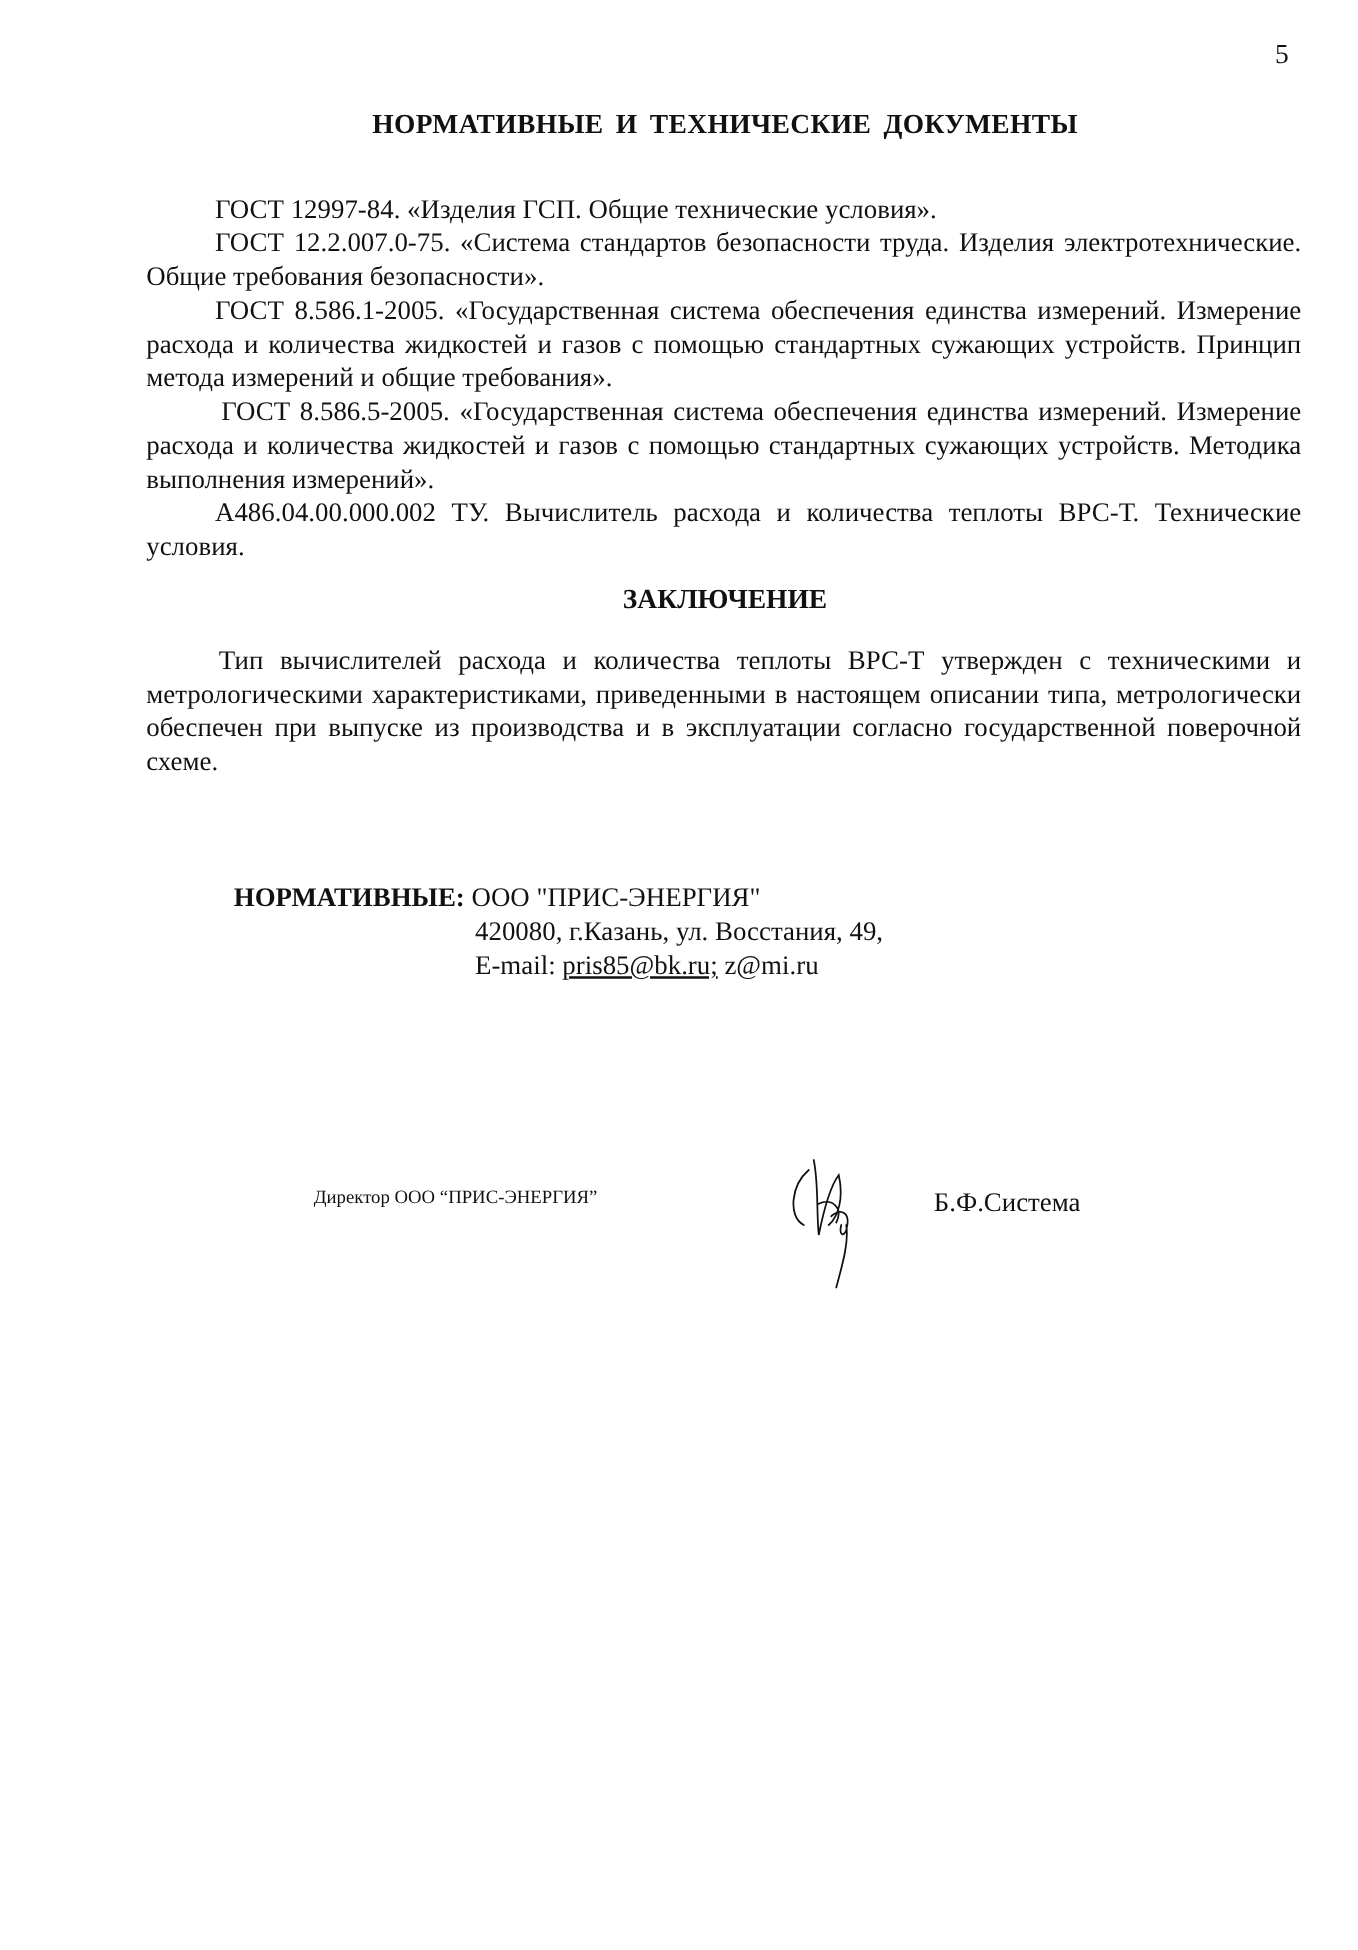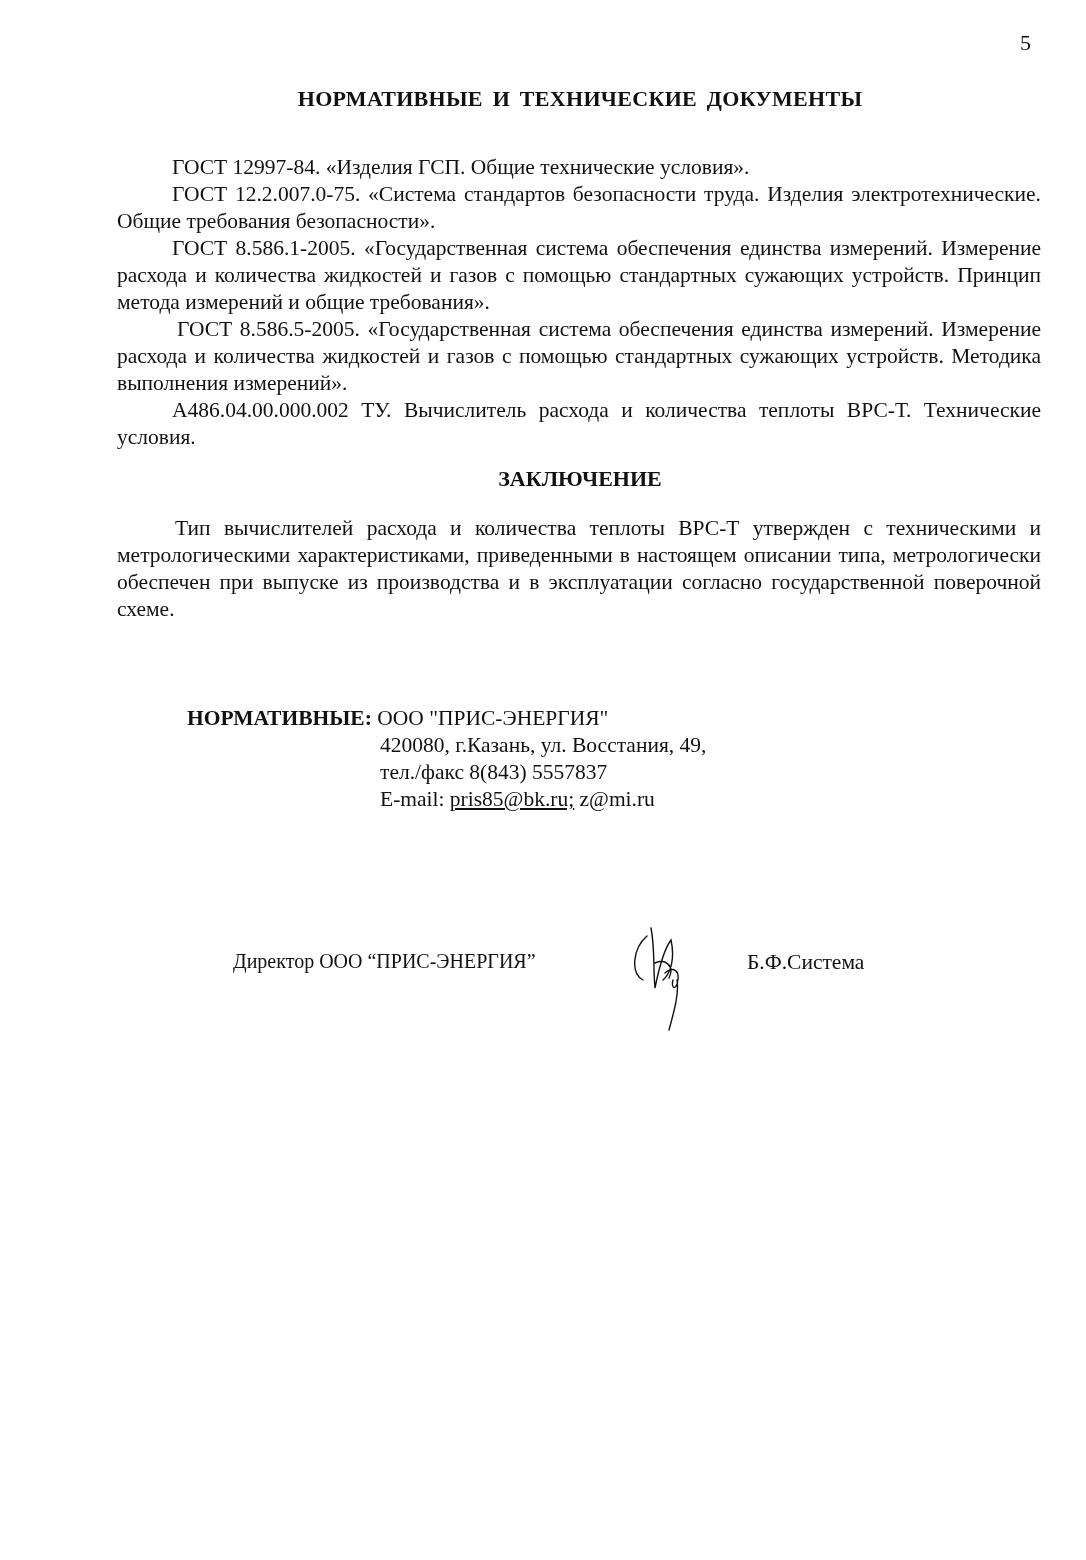--- a/index.html
+++ b/index.html
@@ -26,21 +26,21 @@
     .para.i2 { text-indent: 60px; }
     .p1 { top: 142px; margin-top: 12px; }
     .conc { top: 515px; }
     .conc .para { text-indent: 58px; }
 
     .mfr { left: 187px; top: 705px; font-size: 21.5px; line-height: 27px; }
     .mfr .lbl { font-weight: bold; }
     .mfr-lines { left: 380px; top: 732px; font-size: 21.5px; line-height: 27px; }
     .underline { text-decoration: underline; text-align: center; }
 
-    .dir { left: 233px; top: 950px; font-size: 20px; }
+    .dir { left: 251px; top: 950px; font-size: 15px; }
     .name { left: 747px; top: 950px; font-size: 21.5px; }
     .sig { left: 625px; top: 918px; width: 80px; height: 120px; }
   </style>
 </head>
 <body>
 
 <div class="abs page-num">5</div>
 
 <div class="abs h1">НОРМАТИВНЫЕ  И ТЕХНИЧЕСКИЕ ДОКУМЕНТЫ</div>
 
@@ -57,21 +57,20 @@
 <div class="abs block conc">
   <p class="para">Тип  вычислителей расхода и количества теплоты ВРС-Т утвержден с техническими и метрологическими характеристиками, приведенными в настоящем описании типа, метрологически обеспечен при выпуске из производства и в эксплуатации согласно государственной поверочной схеме.</p>
 </div>
 
 <div class="abs mfr">
   <span class="lbl">НОРМАТИВНЫЕ:</span>
   <span>ООО "ПРИС-ЭНЕРГИЯ"</span>
 </div>
 <div class="abs mfr-lines">
   <div>420080, г.Казань, ул. Восстания, 49,</div>
-  <div>тел./факс  8(843) 5557837</div>
   <div>
     <span>E-mail: </span><span class="underline">pris85@bk.ru;</span><span> z@mi.ru</span>
   </div>
 </div>
 
 <div class="abs dir">Директор ООО “ПРИС-ЭНЕРГИЯ”</div>
 
 <svg class="abs sig" viewBox="0 0 80 120">
   <path d="M22 18 C 8 30, 5 55, 18 62 M26 10 C 30 30, 28 50, 30 70 C 34 50, 40 30, 46 22 C 50 40, 46 55, 38 62 M30 45 C 40 40, 50 48, 44 60 M40 55 C 48 48, 56 52, 52 66 C 50 72, 46 70, 48 62 M52 62 C 54 75, 50 90, 44 112" fill="none" stroke="#111" stroke-width="1.4" stroke-linecap="round"></path>
 </svg>

